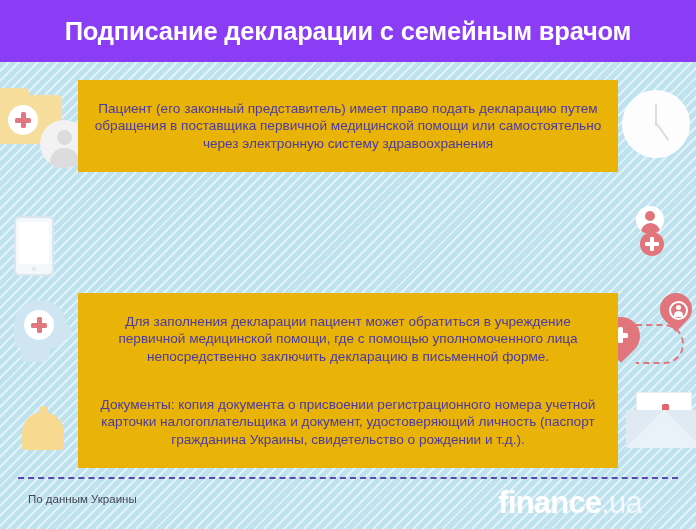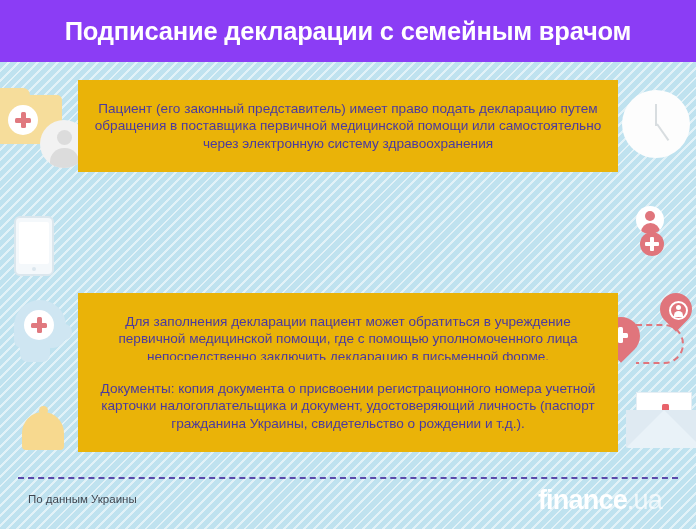--- a/index.html
+++ b/index.html
@@ -54,37 +54,37 @@
   }
   .card-text{
     font-size:13.6px;
     line-height:17.4px;
     color:#4b3a9f;
     white-space:pre-line;
   }
   #card-0{top:80px;height:92px;}
   #card-1{top:182px;height:92px;}
   #card-2{top:285px;height:92px;margin-top:8px;}
-  #card-3{top:360px;height:92px;}
+  #card-3{top:376px;height:92px;}
 
   
   #divider{
     position:absolute;left:18px;top:477px;width:660px;height:0;
     border-top:2px dashed #5a49ab;
     z-index:5;
   }
   #footer-source{
     position:absolute;left:28px;top:493px;
     font-size:11.5px;color:#3f4650;
     z-index:5;
   }
   #logo{
-    position:absolute;right:34px;top:487px;
+    position:absolute;right:54px;top:487px;
     z-index:5;
-    font-size:27px;font-weight:bold;letter-spacing:-0.8px;
+    font-size:31px;font-weight:bold;letter-spacing:-0.8px;
     line-height:1;
   }
   #logo .logo-main{color:#ffffff;}
   #logo .logo-tld{color:#ffffff;opacity:0.72;font-weight:normal;}
 
   
   .deco{position:absolute;z-index:2;}
 
   
   #icon-folder{left:-4px;top:88px;width:66px;height:56px;}

